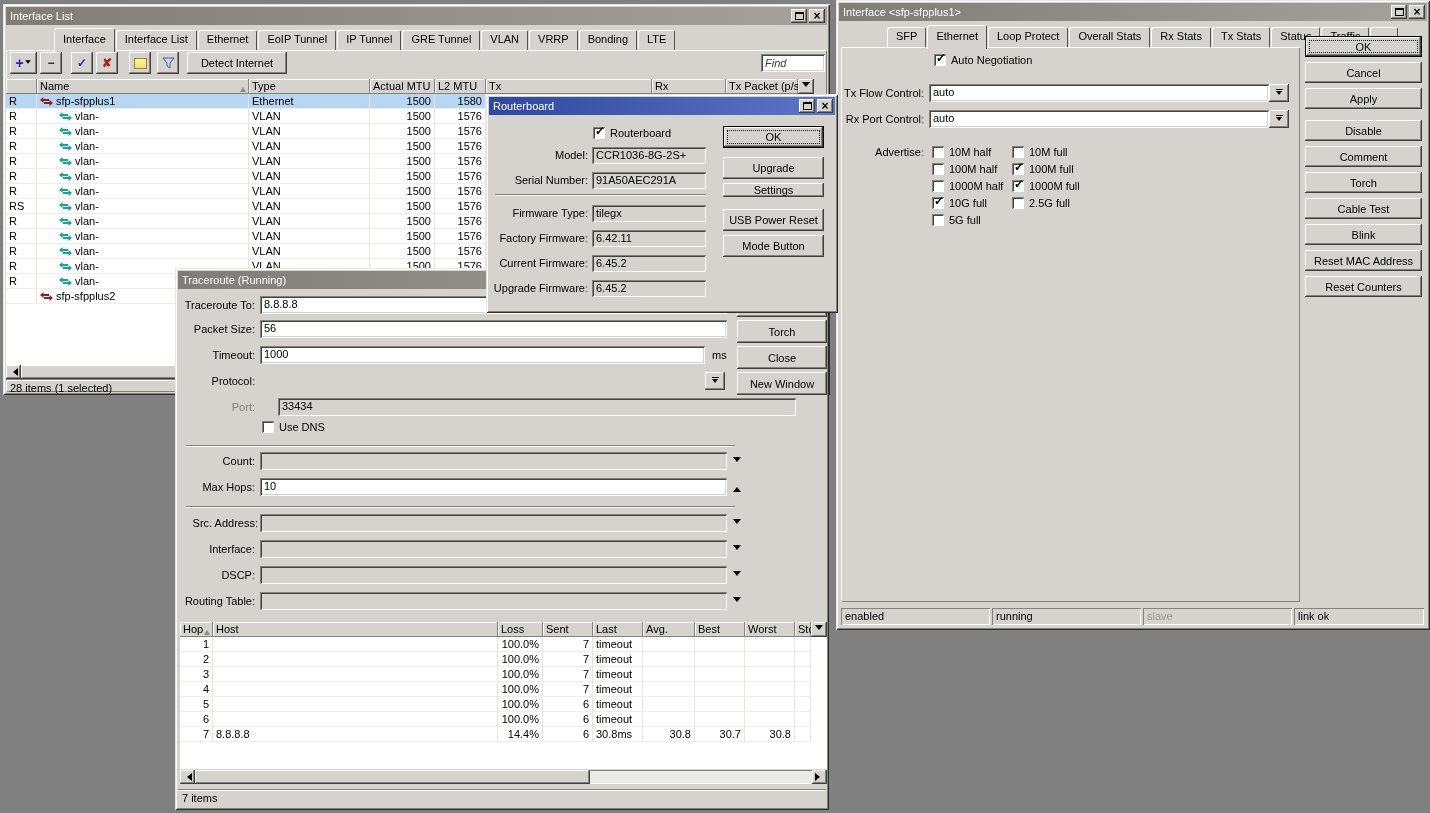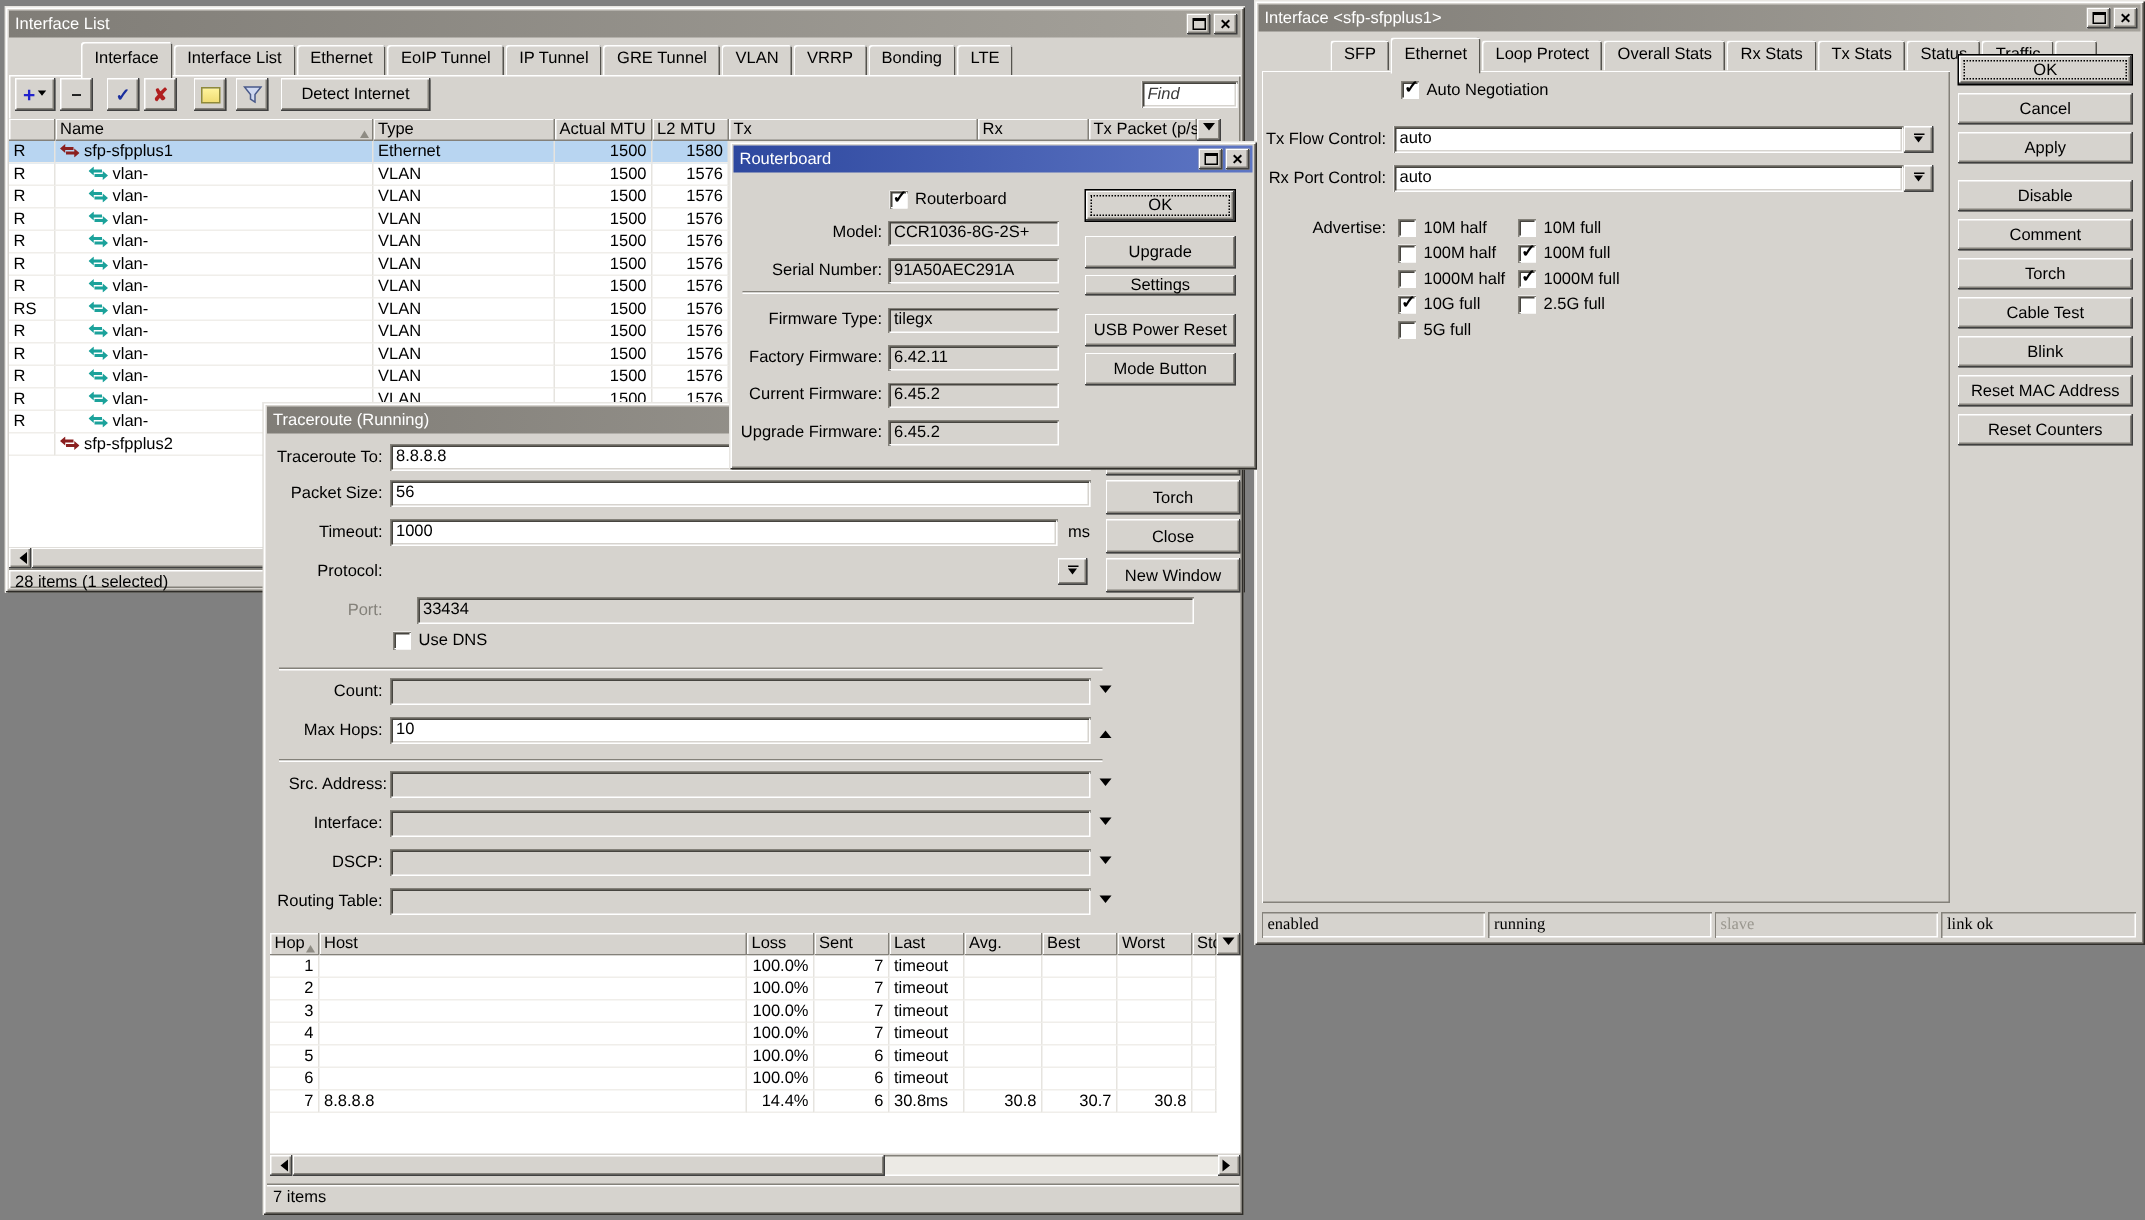--- a/index.html
+++ b/index.html
@@ -90,21 +90,21 @@
             display:flex; align-items:center; justify-content:center;
             box-shadow: inset -1px -1px 0 #404040, inset 1px 1px 0 #fff, inset -2px -2px 0 #84817a; }
   .tri-left  { width:0; height:0; border:4px solid transparent; border-right:5px solid #000; }
   .tri-right { width:0; height:0; border:4px solid transparent; border-left:5px solid #000; }
   .sthumb { position:absolute; top:0; height:14px; background:#d6d3ce;
             box-shadow: inset -1px -1px 0 #404040, inset 1px 1px 0 #fff, inset -2px -2px 0 #84817a; }
 
   .statusbar { position:absolute; left:0; right:0; border-top:1px solid #84817a;
                box-shadow: inset 0 1px 0 #fff; padding:2px 4px; white-space:nowrap; }
   .scell { position:absolute; height:17px; line-height:17px; padding:0 4px; white-space:nowrap; overflow:hidden;
-           box-shadow: inset 1px 1px 0 #84817a, inset -1px -1px 0 #fff; font-family: Liberation Serif, serif; }
+           box-shadow: inset 1px 1px 0 #84817a, inset -1px -1px 0 #fff; }
   .scell.dim { color:#9a978f; }
 
   .tool { height:22px; }
   .ic-add { color:#2222cc; font-weight:bold; font-size:14px; line-height:12px; }
   .ic-min { color:#222; font-weight:bold; font-size:12px; }
   .ic-chk { color:#1b2f9e; font-weight:bold; font-size:12px; }
   .ic-x   { color:#b01f1f; font-weight:bold; font-size:12px; }
   .note   { width:13px; height:11px; background:linear-gradient(#fff49c,#f0dd74); border:1px solid #8f8a3a; }
   .find-input { position:absolute; border:none; background:#fff; padding:0 4px; color:#000;
                 font:11px "Liberation Sans",sans-serif;

